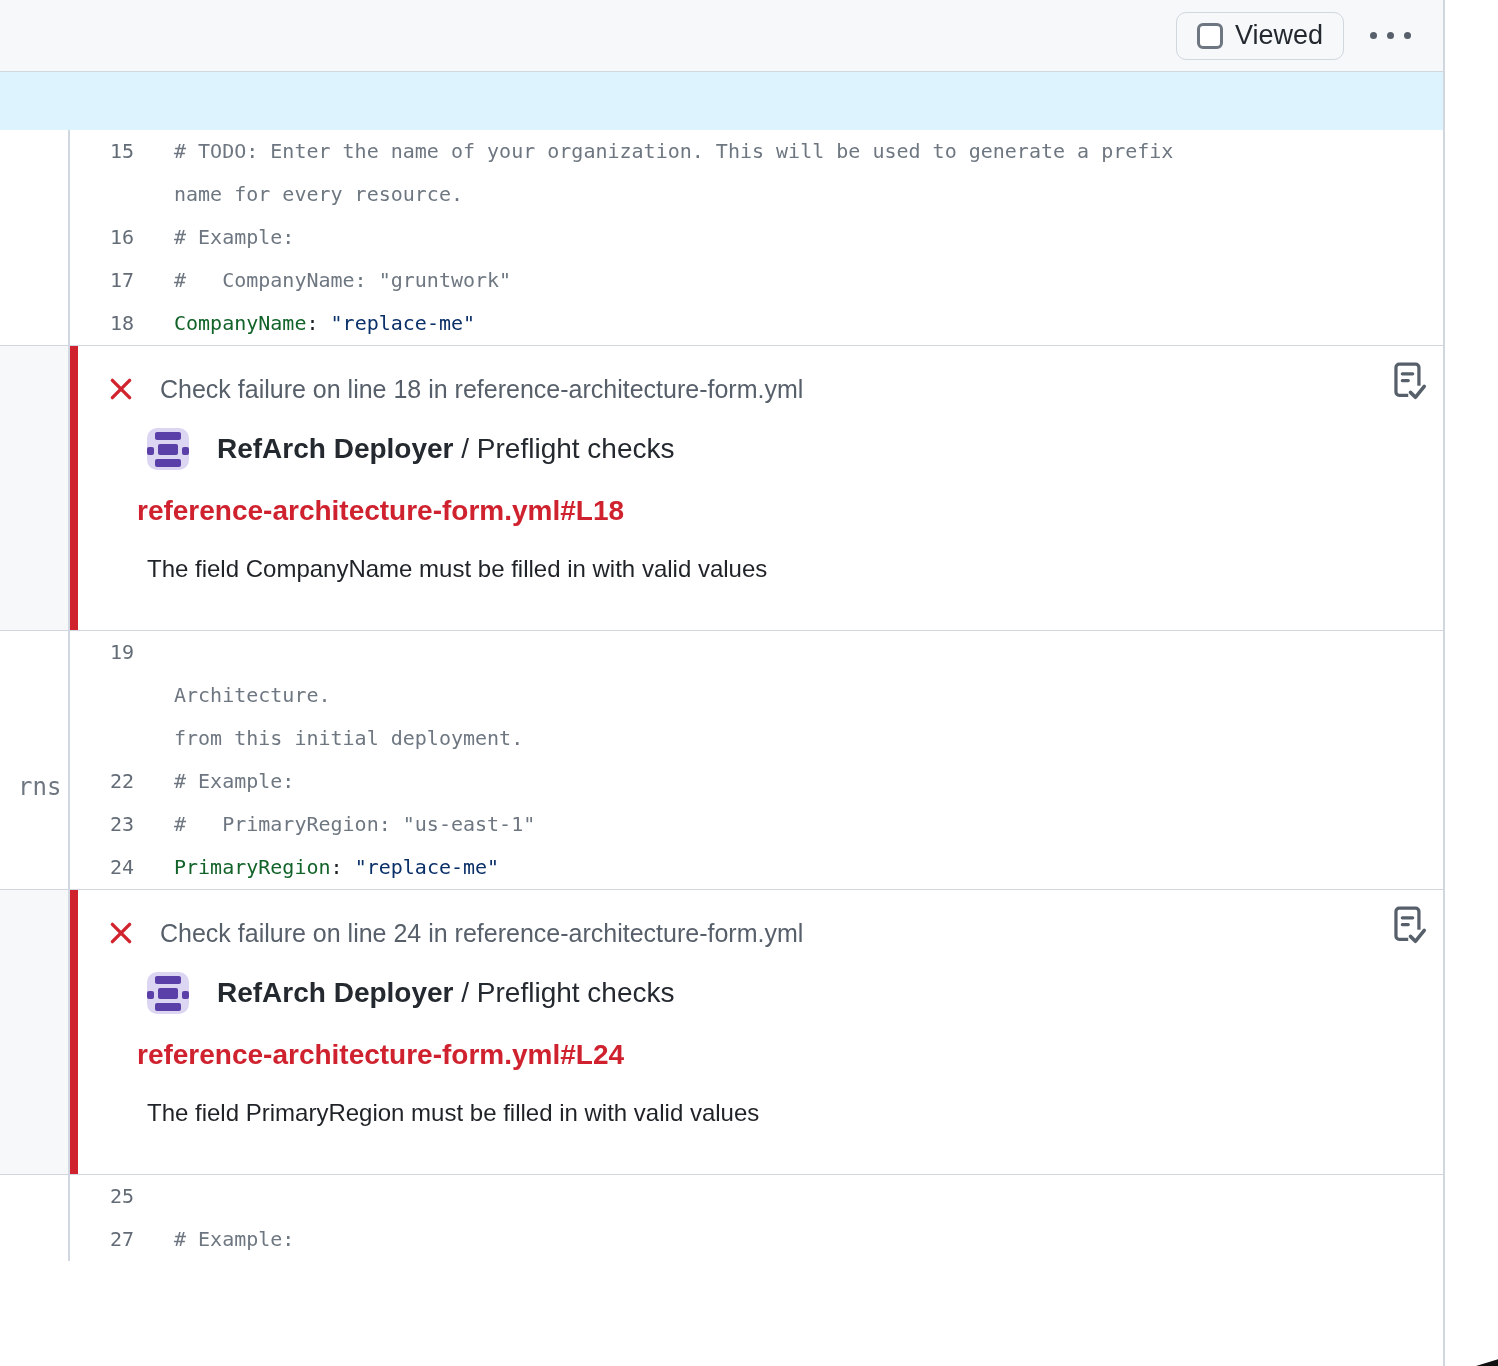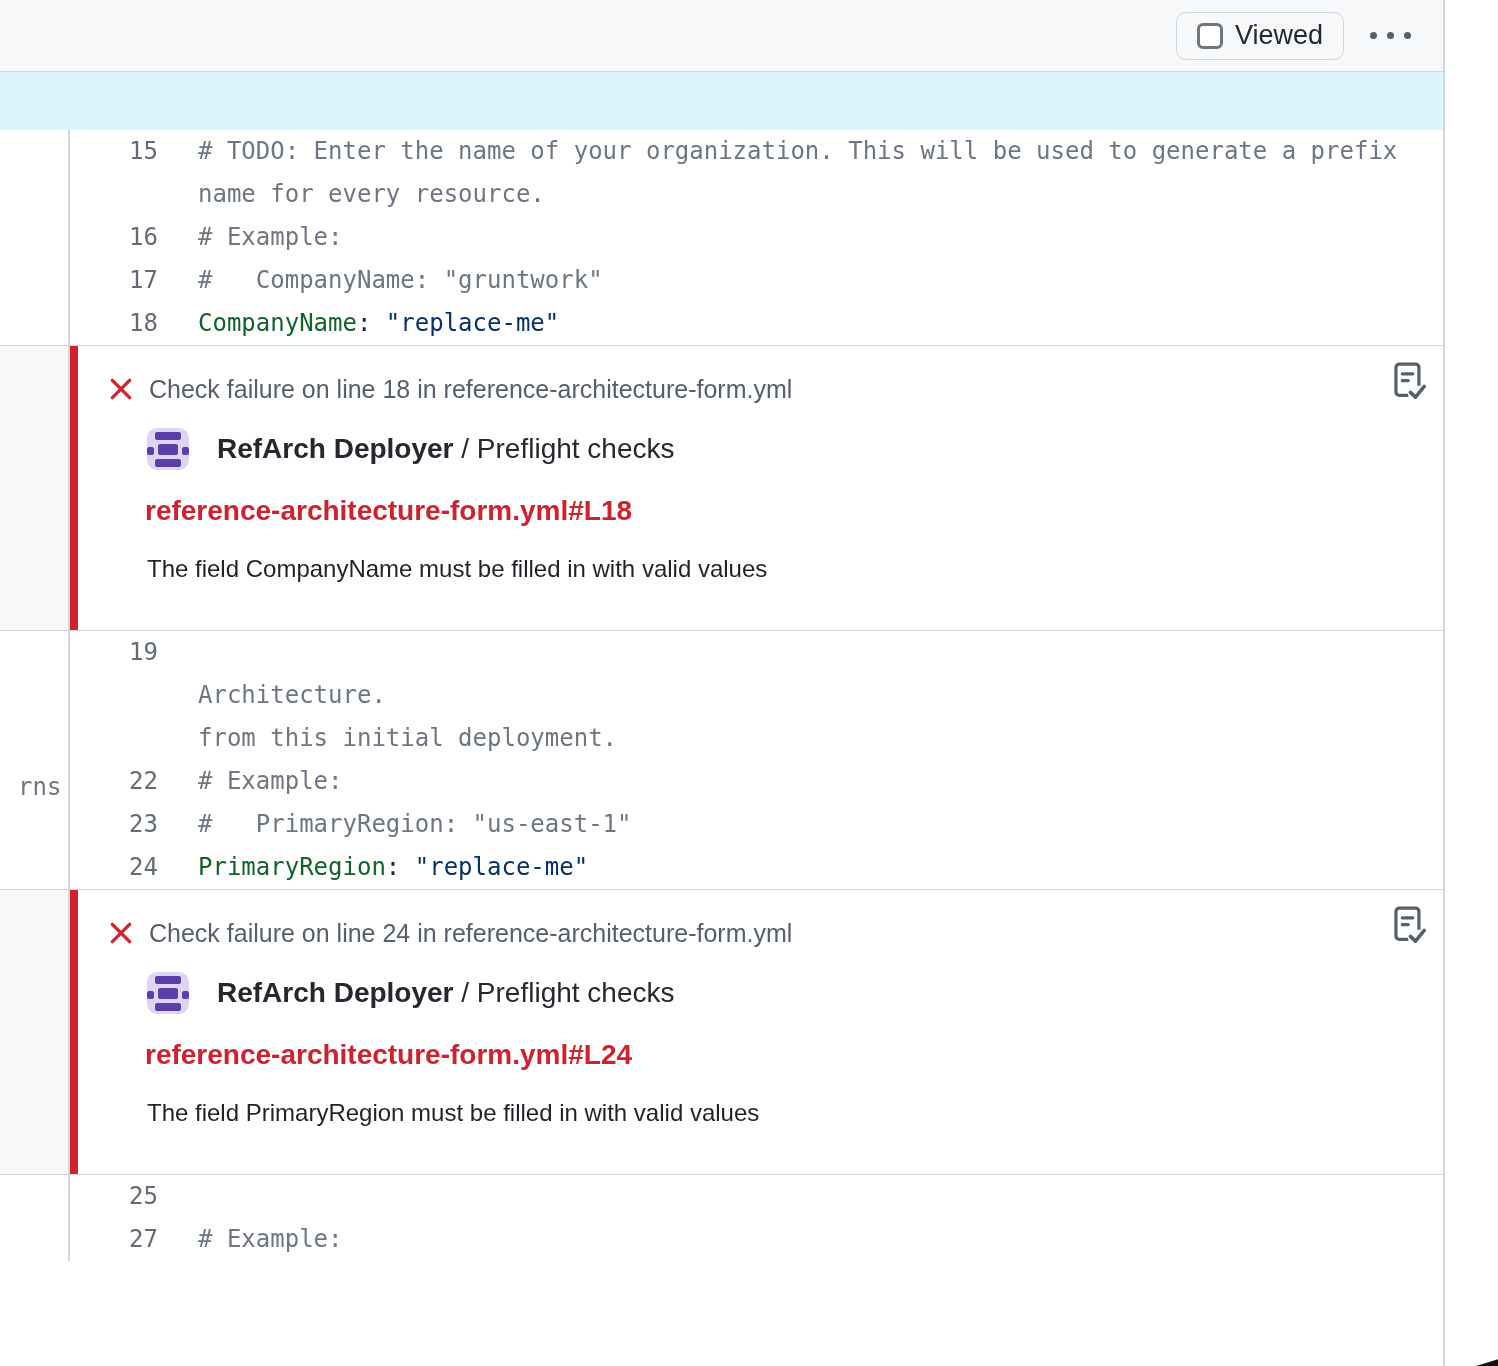--- a/index.html
+++ b/index.html
@@ -59,21 +59,21 @@
   .code-row { height:43px; }
   .left-col {
     width:70px; flex-shrink:0;
     border-right:2px solid #d0d7de;
     background:#fff;
   }
   .code-row .main {
     flex:1; display:flex; align-items:center;
     background:#fff;
     font-family:"DejaVu Sans Mono", monospace;
-    font-size:24px; line-height:43px;margin-left:24px;
+    font-size:20px; line-height:43px;
   }
   .num {
     width:64px; flex-shrink:0;
     text-align:right;
     color:#636c76;
     cursor:pointer;
   }
   .code {
     padding-left:40px;
     white-space:pre;
@@ -90,21 +90,21 @@
     border-bottom:1px solid #d0d7de;
   }
   .ann .left-col { background:#f6f8fa; }
   .ann-main {
     flex:1; position:relative;
     background:#fff;
     border-left:8px solid #cf222e;
     padding:28px 70px 0 30px;
   }
   .ann-title-row {
-    display:flex; align-items:center; gap:15px;
+    display:flex; align-items:center; gap:26px;
     line-height:30px;
   }
   .ann-title { font-size:25px; color:#57606a; }
   .x-icon { width:26px; height:26px; flex-shrink:0; }
   .ann-check-row {
     display:flex; align-items:center; gap:28px;
     margin:24px 0 0 39px;
   }
   .avatar {
     position:relative; width:42px; height:42px;
@@ -114,21 +114,21 @@
   .avatar i { position:absolute; background:#5b3fa8; display:block; border-radius:2px; }
   .avatar .p1 { left:19%; top:9%;  width:62%; height:19%; }
   .avatar .p2 { left:27%; top:37%; width:46%; height:28%; }
   .avatar .p3 { left:0%;  top:46%; width:16%; height:19%; }
   .avatar .p4 { left:84%; top:46%; width:16%; height:19%; }
   .avatar .p5 { left:19%; top:74%; width:62%; height:19%; }
   .check-title { font-size:28px; color:#24292f; line-height:34px; }
   .check-title b { font-weight:bold; }
   .ann-link {
     display:block;
-    margin:24px 0 0 37px;
+    margin:24px 0 0 29px;
     font-size:28px; font-weight:bold;
     color:#cf222e; text-decoration:none;
     line-height:34px; cursor:pointer;
   }
   .ann-message {
     margin:26px 0 0 39px;
     font-family:Liberation Sans, sans-serif;
     font-size:24px; color:#1f2328; line-height:30px;
     white-space:pre;
   }

